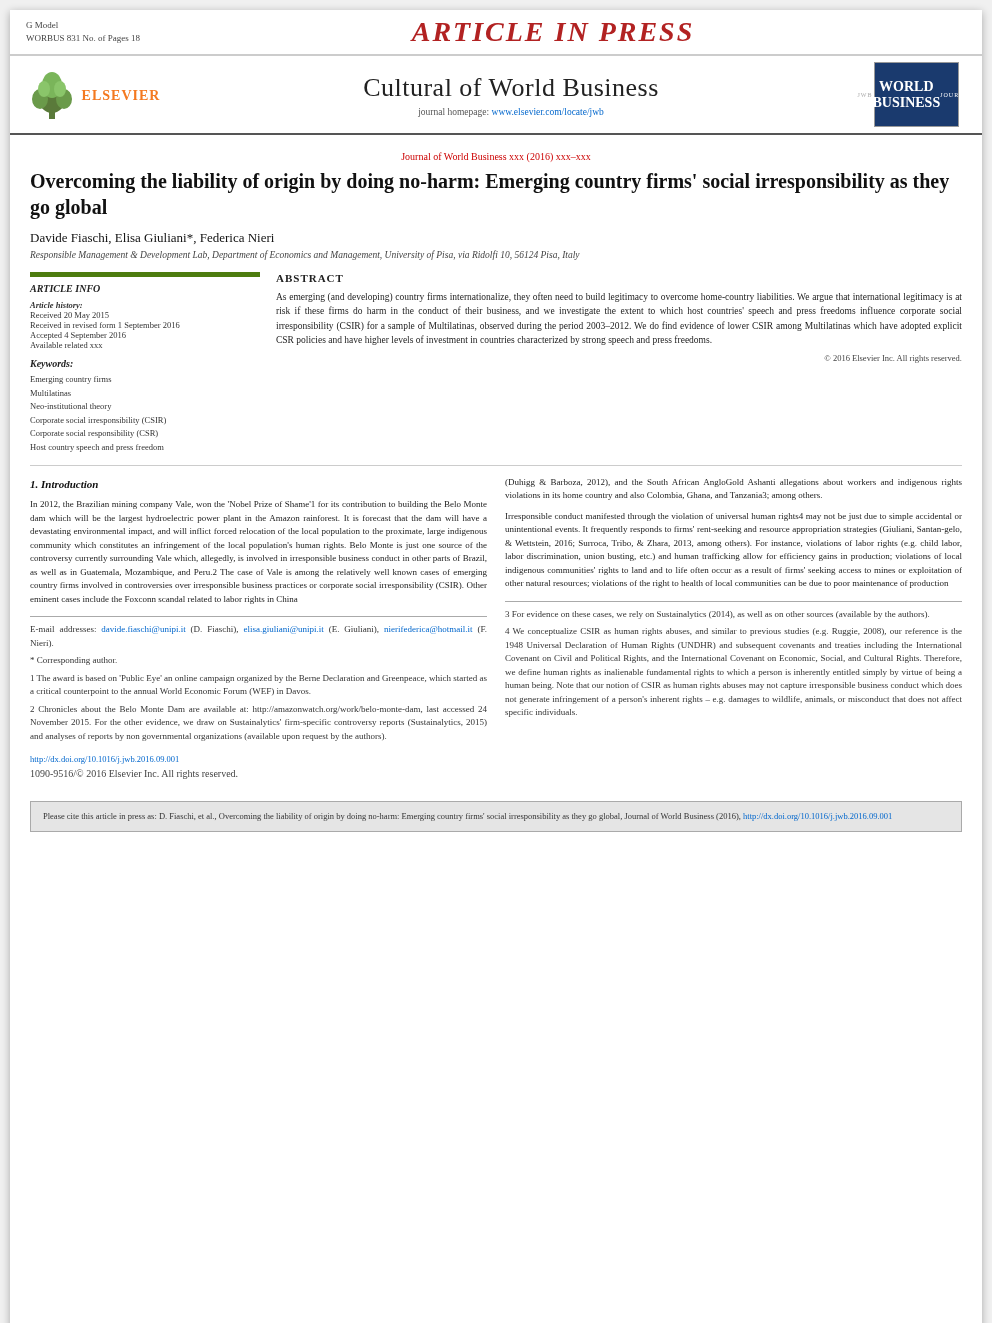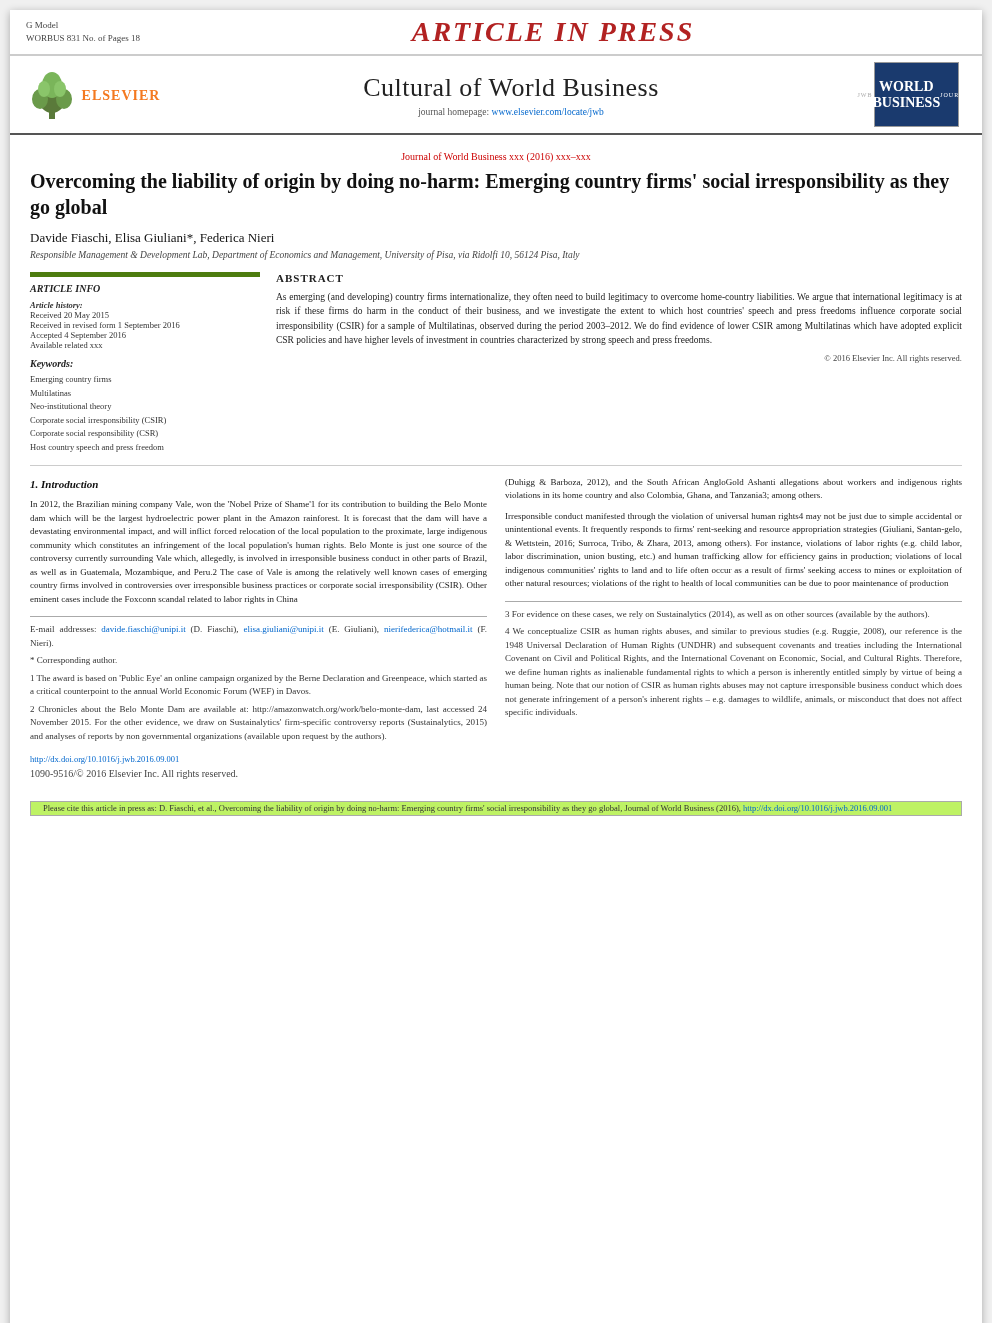--- a/index.html
+++ b/index.html
@@ -295,23 +295,23 @@
       font-size: 8.5px;
       color: #0066cc;
     }
     .bottom-issn {
       font-size: 10px;
       color: #444;
     }
     
     .citation-box {
       border: 1px solid #aaa;
-      background: #bef264;
+      background: #e5e5e5;
       margin: 10px 20px 10px 20px;
-      padding: 0 12px;
+      padding: 8px 12px;
       font-size: 8.5px;
       color: #333;
       line-height: 1.5;
     }
     .citation-box a {
       color: #0066cc;
       text-decoration: none;
     }
   </style>
 </head>

